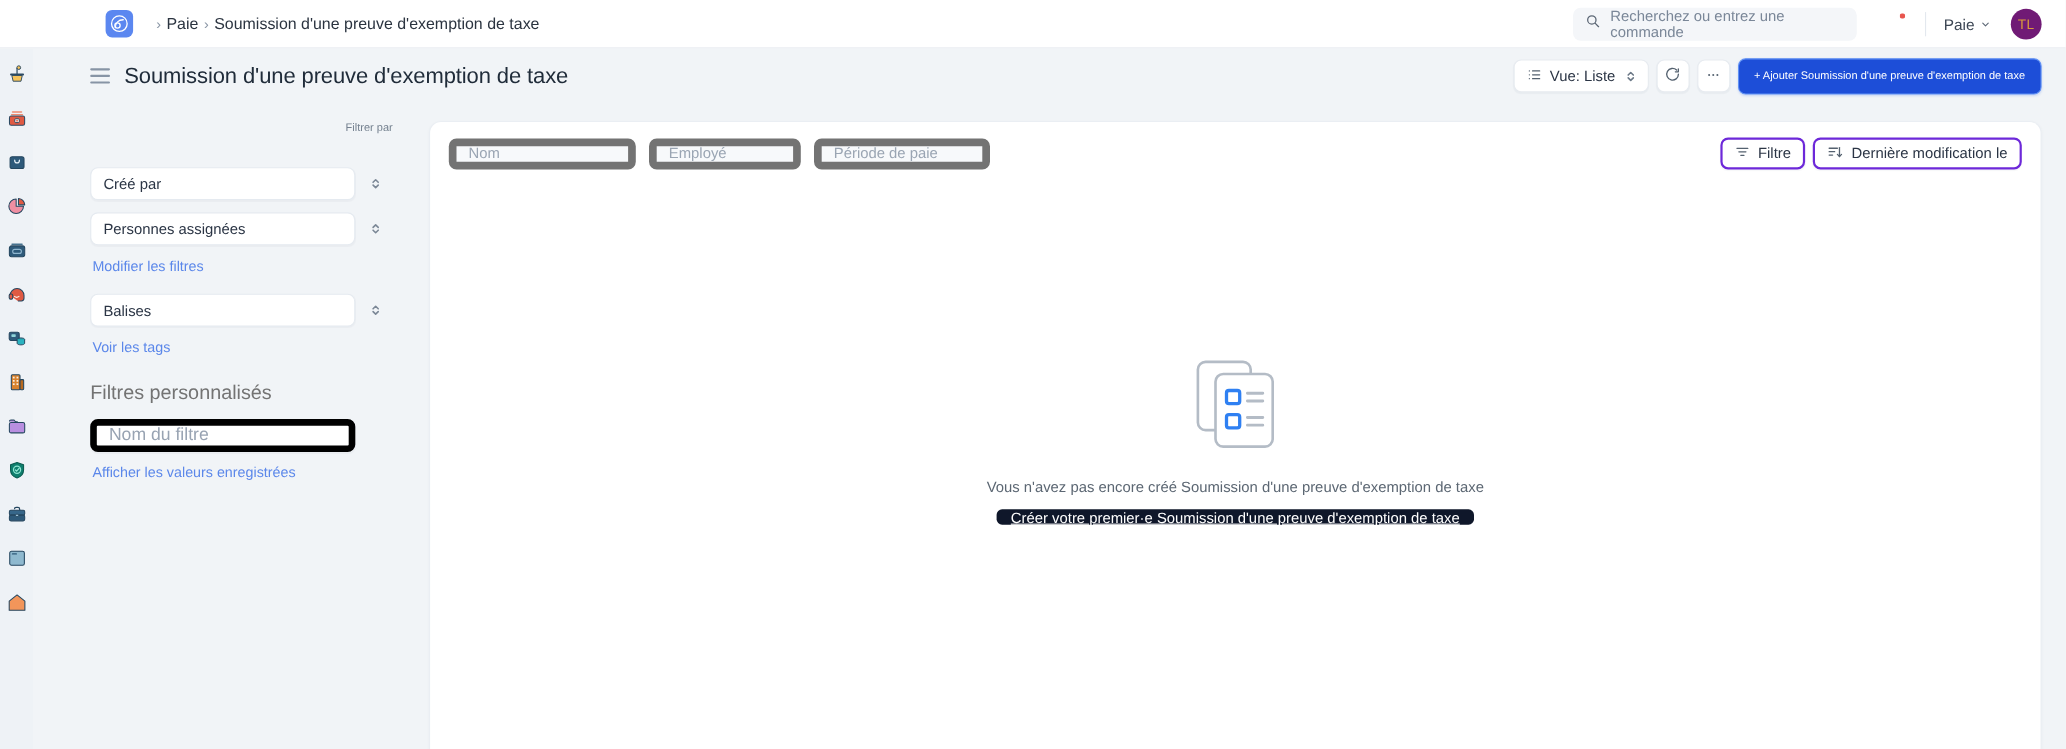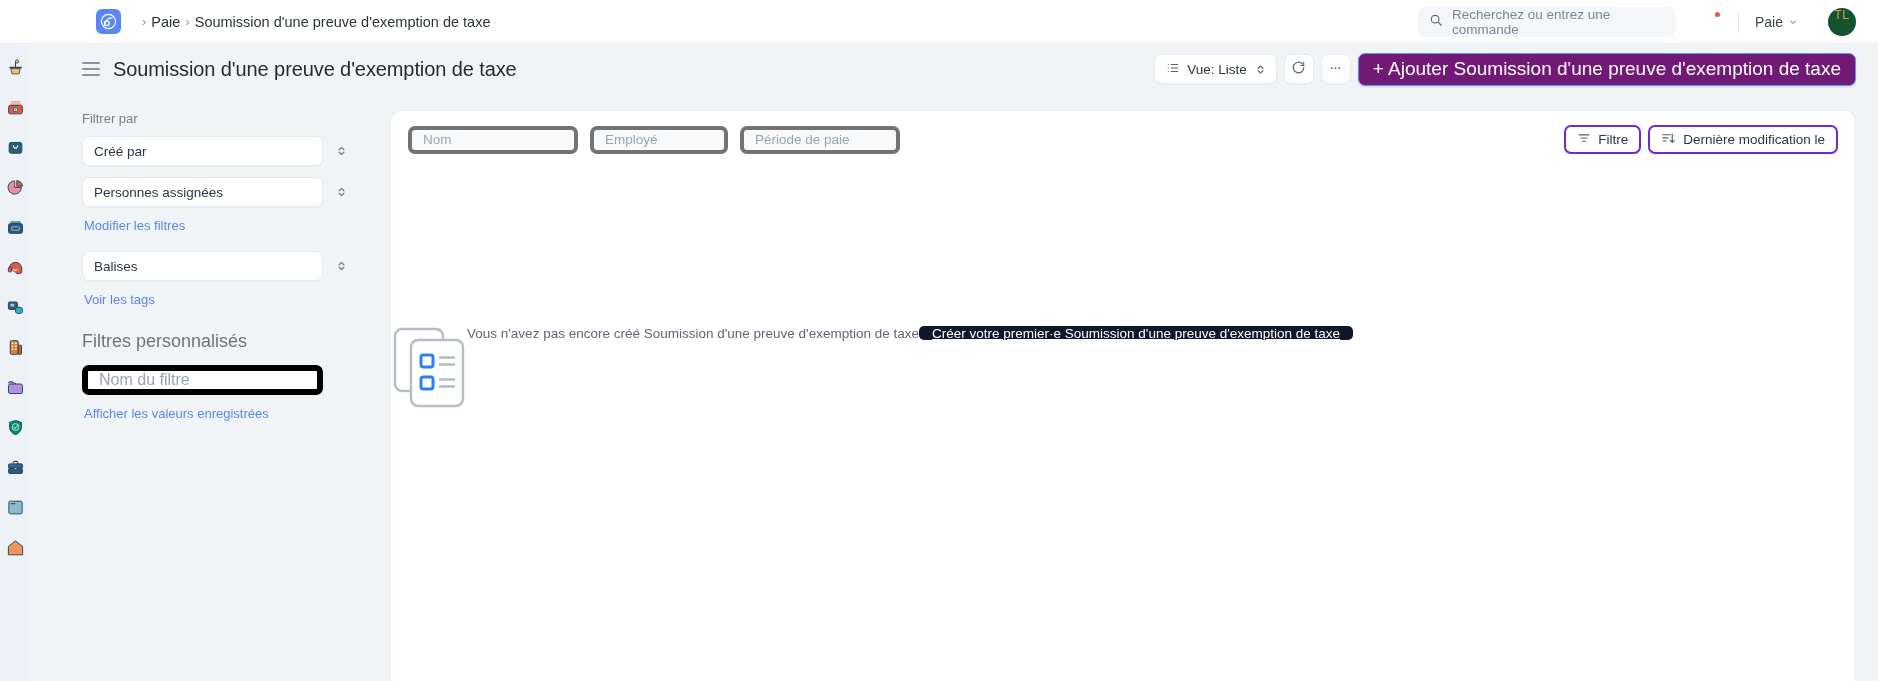--- a/index.html
+++ b/index.html
@@ -58,24 +58,24 @@
     justify-content: center; margin-left: 14px; position: relative;
   }
   .nav-divider { width: 1px; height: 22px; background: #e3e8ee; margin: 0 8px; }
   .help-btn {
     display: flex; align-items: center; gap: 5px;
     font-size: 14px; color: #3d4category; color: #3c4654;
     padding: 4px 8px; border-radius: 6px;
   }
   .avatar {
     width: 28px; height: 28px; border-radius: 50%;
-    background: #14532d; color: #d99a3a;
+    background: #701a75; color: #d99a3a;
     font-size: 12.5px; letter-spacing: .4px;
-    display: flex; justify-content: center;
-    margin-left: 22px; flex: 0 0 auto;
+    display: flex; align-items: center; justify-content: center;
+    margin-left: 10px; flex: 0 0 auto;
   }
 
   
   .rail {
     position: absolute; top: 44px; left: 0; bottom: 0; width: 30px;
     background: #eef2f6;
     display: flex; flex-direction: column; align-items: center;
     padding-top: 12px; gap: 18px;
     z-index: 20;
   }
@@ -102,33 +102,33 @@
   .head-actions { margin-left: auto; display: flex; align-items: center; gap: 7px; }
   .btn {
     display: inline-flex; align-items: center; justify-content: center;
     height: 30px; border-radius: 7px; background: #ffffff;
     border: 1px solid #e7ebf0; font-size: 13.5px; color: #2b3545;
     padding: 0 11px; gap: 7px; white-space: nowrap;
     box-shadow: 0 1px 1px rgba(30,45,70,.04);
   }
   .btn-icon-only { width: 30px; padding: 0; }
   .btn-primary {
-    background: #701a75; border-color: #6091f5; color: #ffffff;
-    font-size: 19px; padding: 0 14px; height: 33px;
+    background: #1d4ed8; border-color: #6091f5; color: #ffffff;
+    font-size: 10px; padding: 0 14px; height: 33px;
     box-shadow: 0 1px 2px rgba(60,110,230,.22);
   }
   .stepper { display: inline-flex; flex-direction: column; line-height: 0; margin-left: 2px; gap: 2px; }
 
   
   .filters {
     position: absolute; top: 94px; left: 30px; width: 357px; bottom: 0;
     padding: 17px 30px 0 52px;
   }
   .filters-heading {
-    font-size: 13px; color: #74808f; margin-bottom: 10px;
+    font-size: 10px; color: #74808f; margin-bottom: 30px; text-align: right;
   }
   .select-wrap { position: relative; margin-bottom: 11px; }
   .select-box {
     width: 241px; height: 30px; background: #ffffff;
     border: 1px solid #e5eaf0; border-radius: 7px;
     display: flex; align-items: center; padding: 0 11px;
     font-size: 13.5px; color: #2b3545;
     box-shadow: 0 1px 1px rgba(30,45,70,.03);
   }
   .select-caret {
@@ -161,39 +161,39 @@
     box-shadow: 0 1px 3px rgba(30,45,70,.04);
     overflow: hidden;
   }
   .panel-toolbar {
     display: flex; align-items: center;
     padding: 14px 17px 0 17px;
     gap: 12px;
   }
   .chip-input {
     height: 28px; background: #f7f9fb;
-    border: 4px solid #737373; border-radius: 7px;
+    border: 7px solid #737373; border-radius: 7px;
     display: flex; align-items: center; padding: 0 11px;
     font-size: 13.5px; color: #9aa5b3;
   }
   .chip-nom { width: 170px; }
   .chip-emp { width: 138px; }
   .chip-per { width: 160px; }
   .toolbar-right { margin-left: auto; display: flex; align-items: center; gap: 7px; }
   .tb-btn {
     display: inline-flex; align-items: center; height: 29px;
     border-radius: 7px; background: #ffffff; border: 2px solid #6d28d9;
     font-size: 13.5px; color: #2b3545; padding: 0 11px; gap: 7px;
     white-space: nowrap; box-shadow: 0 1px 1px rgba(30,45,70,.04);
   }
 
   
   .empty {
     position: absolute; left: 0; right: 0; top: 215px;
-    display: flex; flex-direction: row; 
+    display: flex; flex-direction: column; align-items: center;
   }
   .empty-art { margin-bottom: 22px; }
   .empty-msg {
     font-size: 13.5px; color: #59637090; color: #5c6773;
     margin-bottom: 13px;
   }
   .empty-cta {
     height: 14px; background: #0f172a; color: #ffffff;
     border: none; border-radius: 5px; font-size: 13.5px;
     padding: 0 13px; display: inline-flex; align-items: center;

